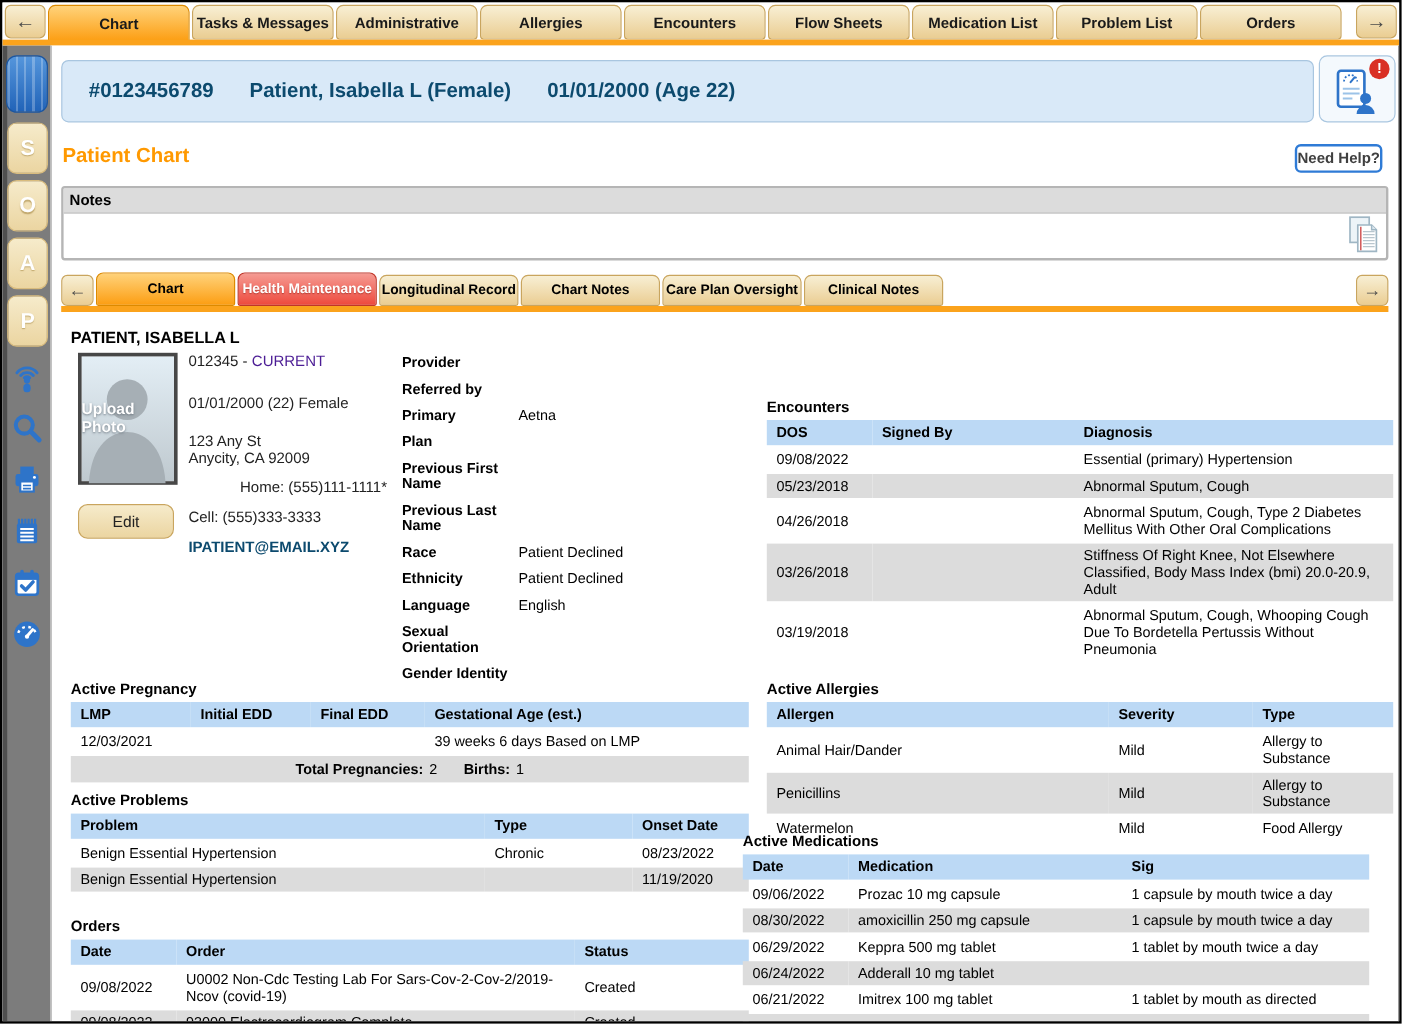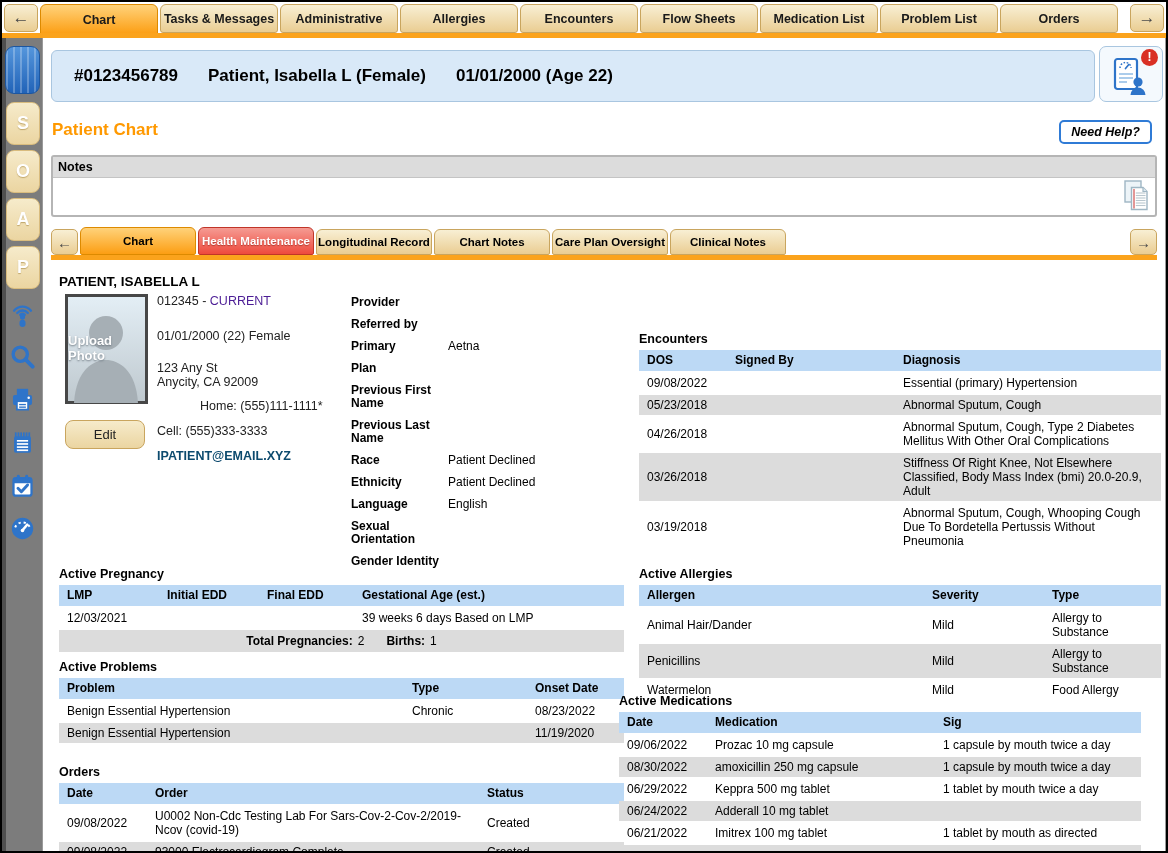--- a/index.html
+++ b/index.html
@@ -18,28 +18,28 @@
   
   .sidebar { position:absolute; top:36px; left:0; width:40px; bottom:0; background:#7C7C7C; box-shadow:inset 4px 0 0 #4F4F4F; }
   .side-tab-blue { position:absolute; left:3px; top:8px; width:35px; height:48px; border-radius:9px; border:1px solid #1C56A0;
     background:repeating-linear-gradient(90deg, rgba(255,255,255,.25) 0 2px, rgba(255,255,255,0) 2px 7px), linear-gradient(#5596DC,#2163B8); cursor:pointer; }
   .soap { position:absolute; left:4px; width:34px; height:43px; border-radius:8px; background:linear-gradient(#F6EBCB,#EBD5A1); border:1px solid #D9BC7E; color:#fff; font-weight:bold; font-size:18px; display:flex; align-items:center; justify-content:center; text-shadow:0 1px 1px rgba(160,130,60,.6); cursor:pointer; }
   .side-icon { position:absolute; left:7px; width:27px; height:27px; cursor:pointer; }
 
   
   .content { position:absolute; top:36px; left:40px; right:0; bottom:0; background:#fff; border-left:1px solid #9a9a9a; border-right:1px solid #9a9a9a; overflow:hidden; }
 
-  .banner { position:absolute; left:8px; top:12px; width:1044px; height:52px; background:#D9E9F8; border:1px solid #A9C6E0; border-radius:6px; display:flex; align-items:center; font-weight:bold; font-size:17px; color:#000000; padding-left:22px;text-align:center; }
+  .banner { position:absolute; left:8px; top:12px; width:1044px; height:52px; background:#D9E9F8; border:1px solid #A9C6E0; border-radius:6px; display:flex; align-items:center; font-weight:bold; font-size:17px; color:#0c4a6e; padding-left:22px;text-align:center; }
   .banner span { margin-right:30px; }
   .banner-iconbox { position:absolute; left:1056px; top:8px; width:64px; height:56px; background:#F4F9FD; border:1px solid #A9C6E0; border-radius:7px; cursor:pointer; }
   .banner-iconbox svg { position:absolute; left:12px; top:8px; }
   .alert-badge { position:absolute; right:4px; top:2px; width:17px; height:17px; border-radius:50%; background:#D93025; color:#fff; font-weight:bold; font-size:12px; text-align:center; line-height:17px; }
 
   .page-title { position:absolute; left:9px; top:82px; font-size:17px; font-weight:bold; color:#FF9900; }
-  .help-btn { position:absolute; right:13px; top:82px; background:#fff; border:2px solid #2F7BD6; border-radius:5px; color:#000000; font-weight:bold; font-size:12.5px; padding:3px 10px; cursor:pointer;font-style:italic; }
+  .help-btn { position:absolute; right:13px; top:82px; background:#fff; border:2px solid #2F7BD6; border-radius:5px; color:#404040; font-weight:bold; font-size:12.5px; padding:3px 0; cursor:pointer; }
 
   .notes-panel { position:absolute; left:8px; right:8px; top:117px; height:62px; border:2px solid #B5B5B5; border-radius:3px; background:#fff; }
   .notes-head { height:21px; background:#DCDCDC; border-bottom:1px solid #C4C4C4; font-weight:bold; font-size:12.5px; padding:3px 0 0 5px; }
   .notes-body { position:relative; height:36px; }
   .paste-icon { position:absolute; right:3px; bottom:1px; cursor:pointer; }
 
   .subtabs { position:absolute; left:8px; right:8px; top:189px; }
   .subtab-row { display:flex; gap:2px; height:28px; align-items:flex-end; }
   .subtab { width:116px; height:26px; background:linear-gradient(#F8EFD4,#EACD92); border:1px solid #C9A55E; border-radius:6px 6px 2px 2px; display:flex; align-items:center; justify-content:center; font-weight:bold; font-size:11.5px; white-space:nowrap; cursor:pointer; }
   .subtab.active { background:linear-gradient(#FFD27A,#FC9E13); border-color:#DD8A00; height:28px; }
@@ -56,21 +56,21 @@
   .edit-btn { position:absolute; left:22px; top:382px; width:80px; height:29px; background:linear-gradient(#F6EBCB,#EBD5A1); border:1px solid #C9A55E; border-radius:8px; font-size:13px; color:#222; cursor:pointer; }
   .pt-info { position:absolute; left:114px; top:256px; width:200px; font-size:12.5px; color:#222; }
   .pt-info .l1 { margin-bottom:21px; }
   .pt-info .l2 { margin-bottom:18px; }
   .pt-info .laddr { margin-bottom:10px; line-height:14px; }
   .pt-info .l4 { margin-bottom:11px;margin-left:43px; }
   .pt-info .l5 { margin-bottom:11px; }
   .status-current { color:#4c1d95; }
   .email-link { color:#0c4a6e; font-weight:bold; cursor:pointer; }
 
-  .fields { position:absolute; left:308px; top:258px; width:292px; font-size:12px; }
+  .fields { position:absolute; left:292px; top:258px; width:292px; font-size:12px; }
   .field-row { display:flex; margin-bottom:9px; }
   .field-label { width:97px; font-weight:bold; line-height:13px; flex-shrink:0; }
   .field-value { flex:1; line-height:13px; }
 
   
   .block { position:absolute; }
   .blk-title { font-weight:bold; font-size:12.5px; margin-bottom:2px; }
   table.tbl { width:100%; border-collapse:separate; border-spacing:0 2px; font-size:12px; }
   table.tbl th { background:#BCD9F5; text-align:left; font-weight:bold; padding:3px 8px; line-height:15px; }
   table.tbl td { padding:3px 8px; line-height:14px; vertical-align:middle; }

